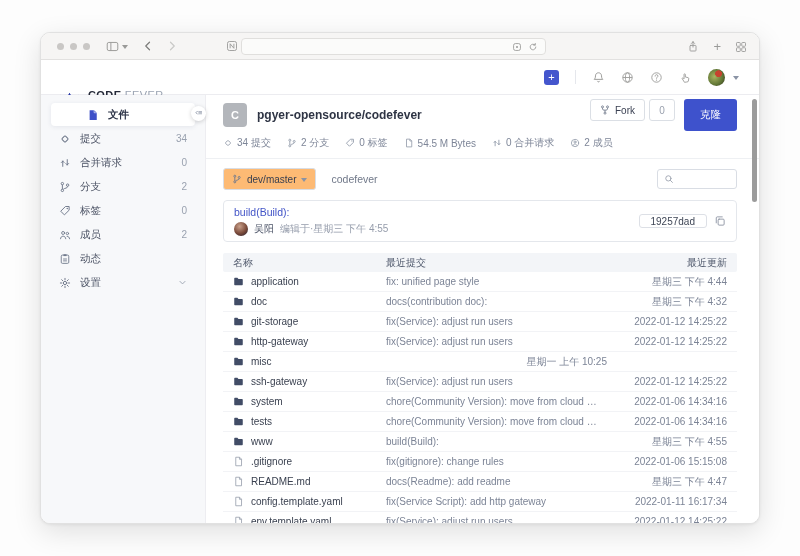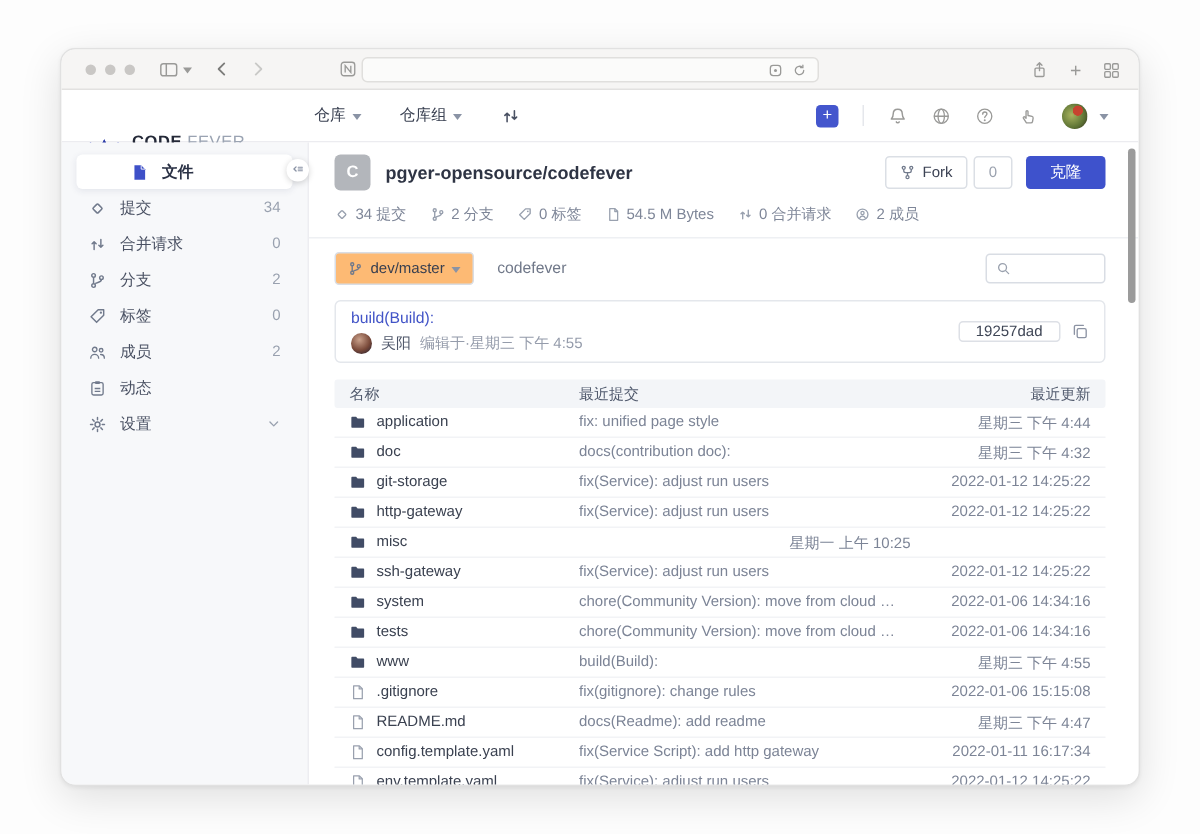--- a/index.html
+++ b/index.html
@@ -60,21 +60,21 @@
   
   .repo-head { display:flex; align-items:center; height:28px; }
   .repo-avatar { width:24px; height:24px; border-radius:4px; background:#b3b6bb; color:#fff; font-weight:bold;
     font-size:11px; display:flex; align-items:center; justify-content:center; }
   .repo-title { margin-left:10px; font-size:12px; font-weight:bold; color:#2e3444; }
   .repo-actions { margin-left:auto; display:flex; }
   .btn-fork { height:22px; display:flex; align-items:center; gap:5px; border:1px solid #dbdfe5; border-radius:3px;
     padding:0 9px; font-size:10px; color:#3c4254; background:#fff; cursor:pointer; }
   .fork-count { height:22px; min-width:26px; margin-left:4px; border:1px solid #dbdfe5; border-radius:3px;
     display:flex; align-items:center; justify-content:center; font-size:10px; color:#9aa1ae; }
-  .btn-clone { height:22px; margin-left:9px; padding:0 16px; background:#3e52cc; border:none; border-radius:3px;
+  .btn-clone { height:32px; margin-left:9px; padding:0 16px; background:#3e52cc; border:none; border-radius:3px;
     color:#fff; font-size:10.5px; display:flex; align-items:center; cursor:pointer; }
 
   
   .stats { margin-top:7px; display:flex; align-items:center; gap:16px; font-size:10px; color:#7e8698; }
   .stat { display:flex; align-items:center; gap:4px; }
   .stat .sicon { color:#99a1af; display:flex; }
   .hdiv { margin:8px -22px 0 -17px; border-top:1px solid #eef0f3; }
 
   
   .branch-row { margin-top:9px; display:flex; align-items:center; height:22px; }
@@ -193,35 +193,20 @@
     <div class="logo">
       <svg width="23" height="21" viewBox="0 0 24 22">
         <path d="M2 6 9 10 12 4 15 10 22 6 22 12 12 20 2 12 Z" fill="#3b4cc0"></path>
         <path d="M12 4 15 10 12 13.5 9 10 Z" fill="#2e3da6"></path>
       </svg>
       <div class="logo-text">
         <div class="l1"><b>CODE</b> <span>FEVER</span></div>
         <div class="l2">COMMUNITY</div>
       </div>
     </div>
-    <div class="nav">
-      <div class="nav-item">
-        <span>仓库</span>
-          <span class="caret"></span>
-      </div>
-      <div class="nav-item">
-        <span>仓库组</span>
-          <span class="caret"></span>
-      </div>
-      <span class="bicon" style="color:#4a5163">
-        <svg width="13" height="13" viewBox="0 0 16 16" fill="none" stroke="currentColor" stroke-width="1.3" stroke-linecap="round" stroke-linejoin="round">
-            <path d="M5 12.5v-7M5 5.5 3.2 7.3M5 5.5 6.8 7.3M11 3.5v7M11 10.5 9.2 8.7M11 10.5l1.8-1.8"></path>
-          </svg>
-      </span>
-    </div>
     <div class="hdr-right">
       <span class="plus-btn">+</span>
       <span class="vdiv"></span>
       <span class="bicon">
         <svg width="13" height="13" viewBox="0 0 16 16" fill="none" stroke="currentColor" stroke-width="1.2" stroke-linejoin="round">
             <path d="M8 2.2c-2.3 0-3.7 1.7-3.7 3.8 0 2.8-1 3.7-1.6 4.3h10.6c-.6-.6-1.6-1.5-1.6-4.3 0-2.1-1.4-3.8-3.7-3.8z"></path>
             <path d="M6.8 12.6a1.3 1.3 0 0 0 2.4 0" stroke-linecap="round"></path>
           </svg>
       </span>
       <span class="bicon">

